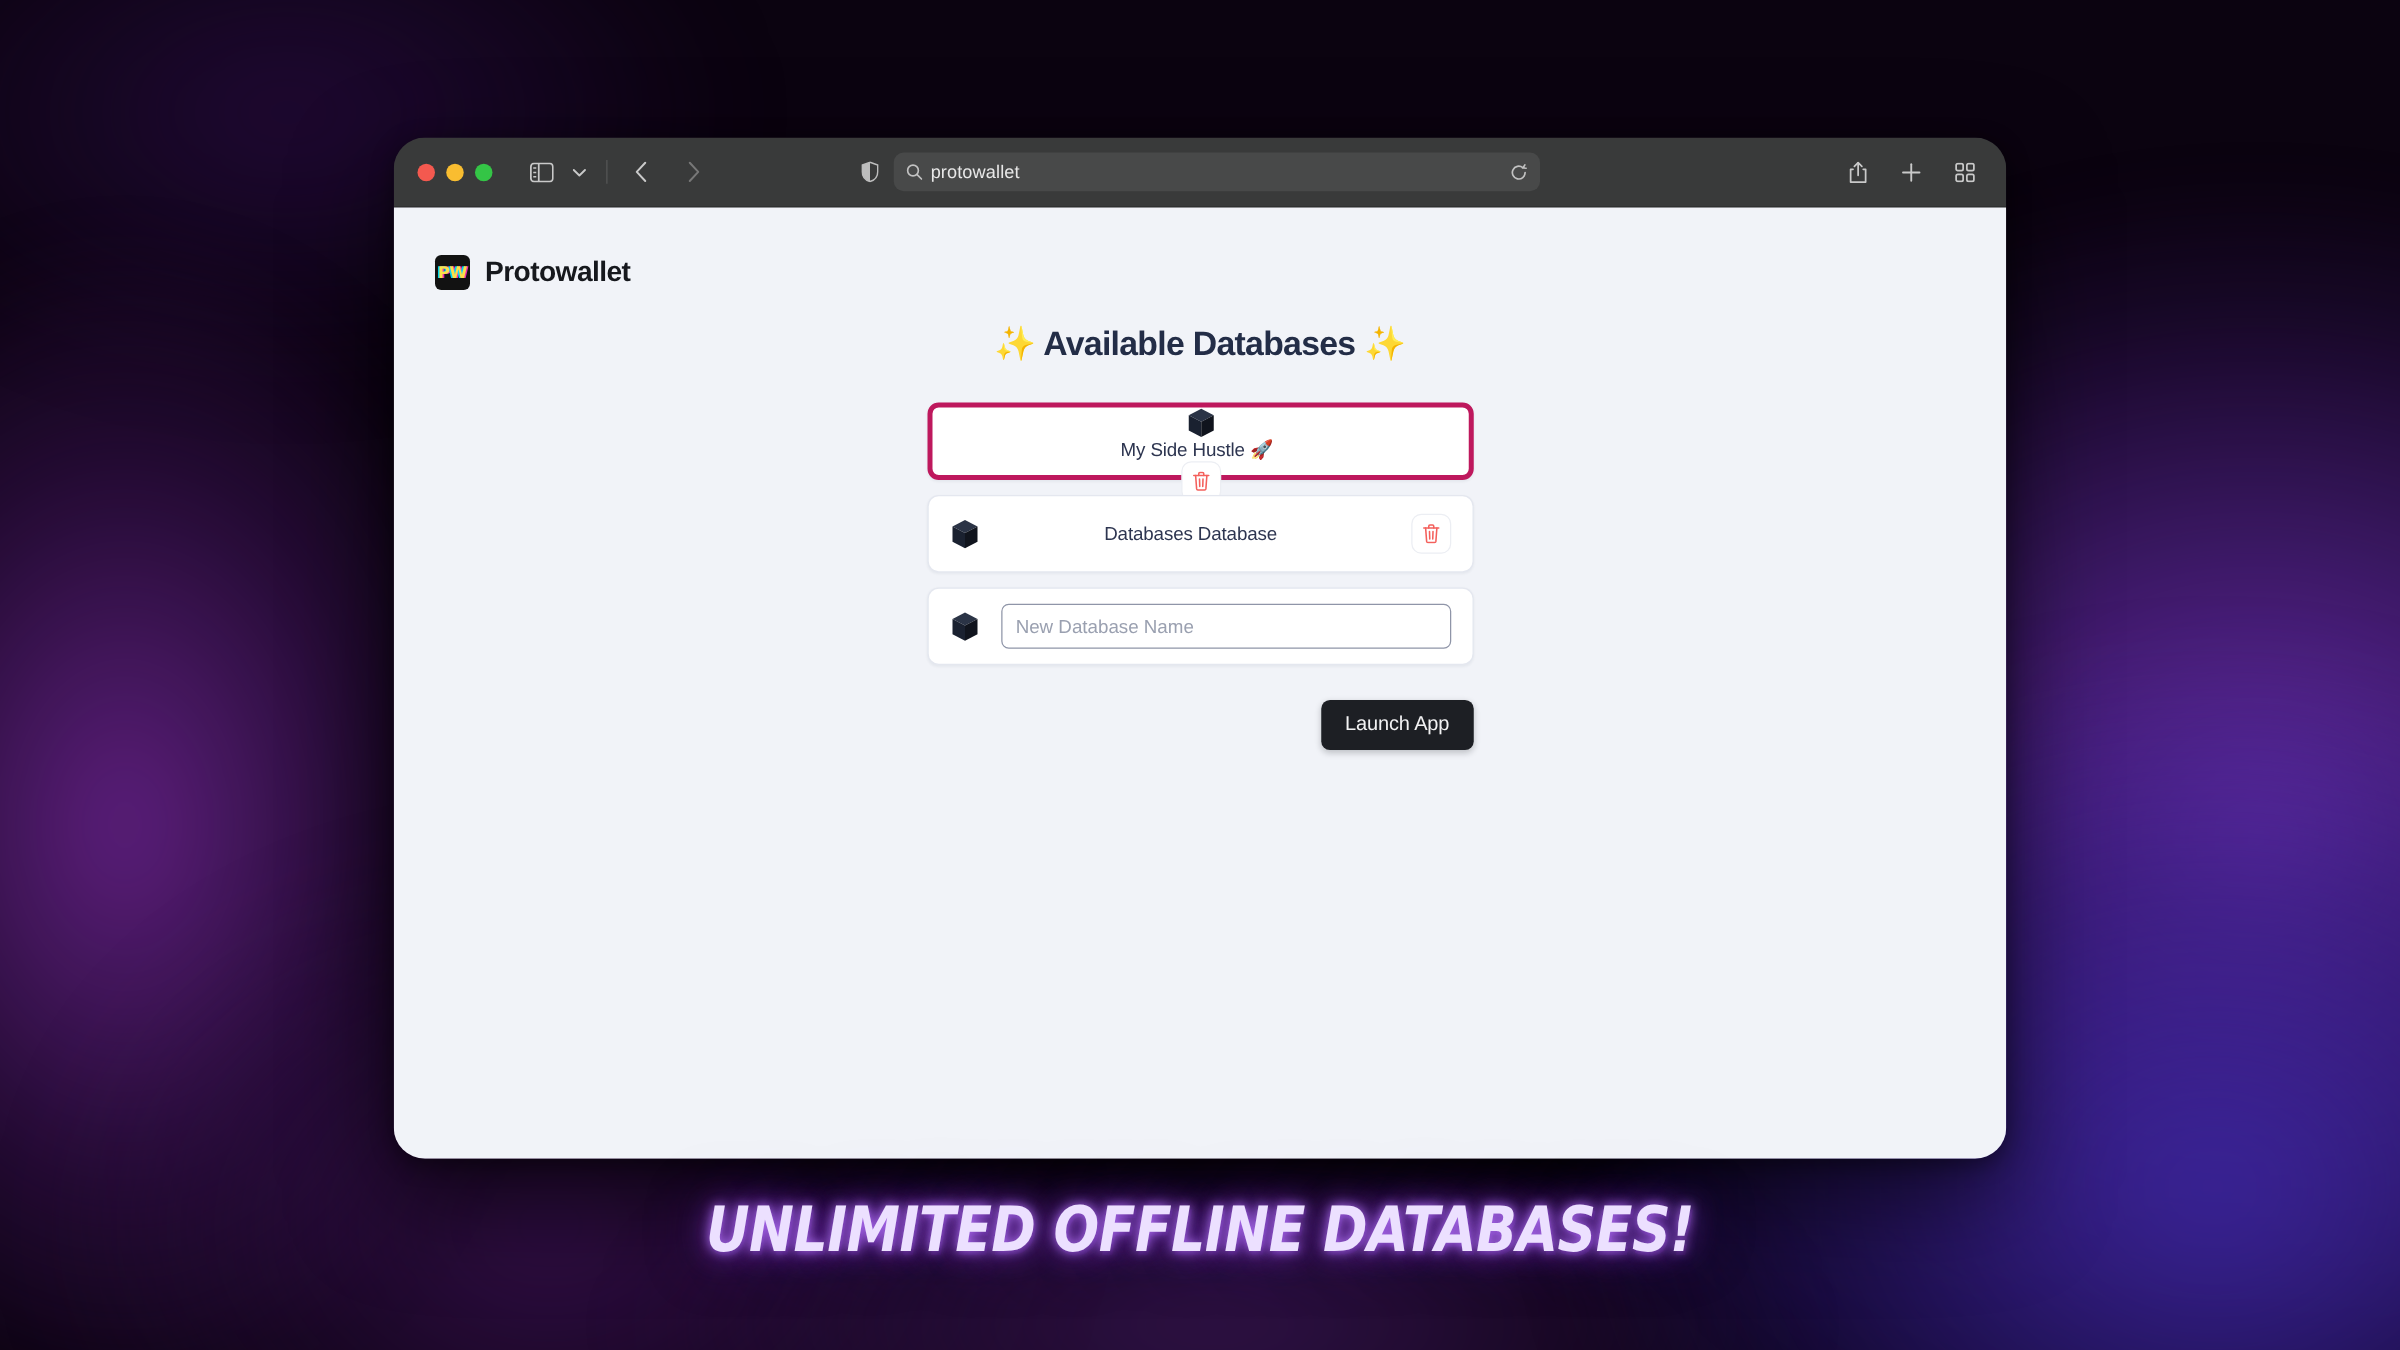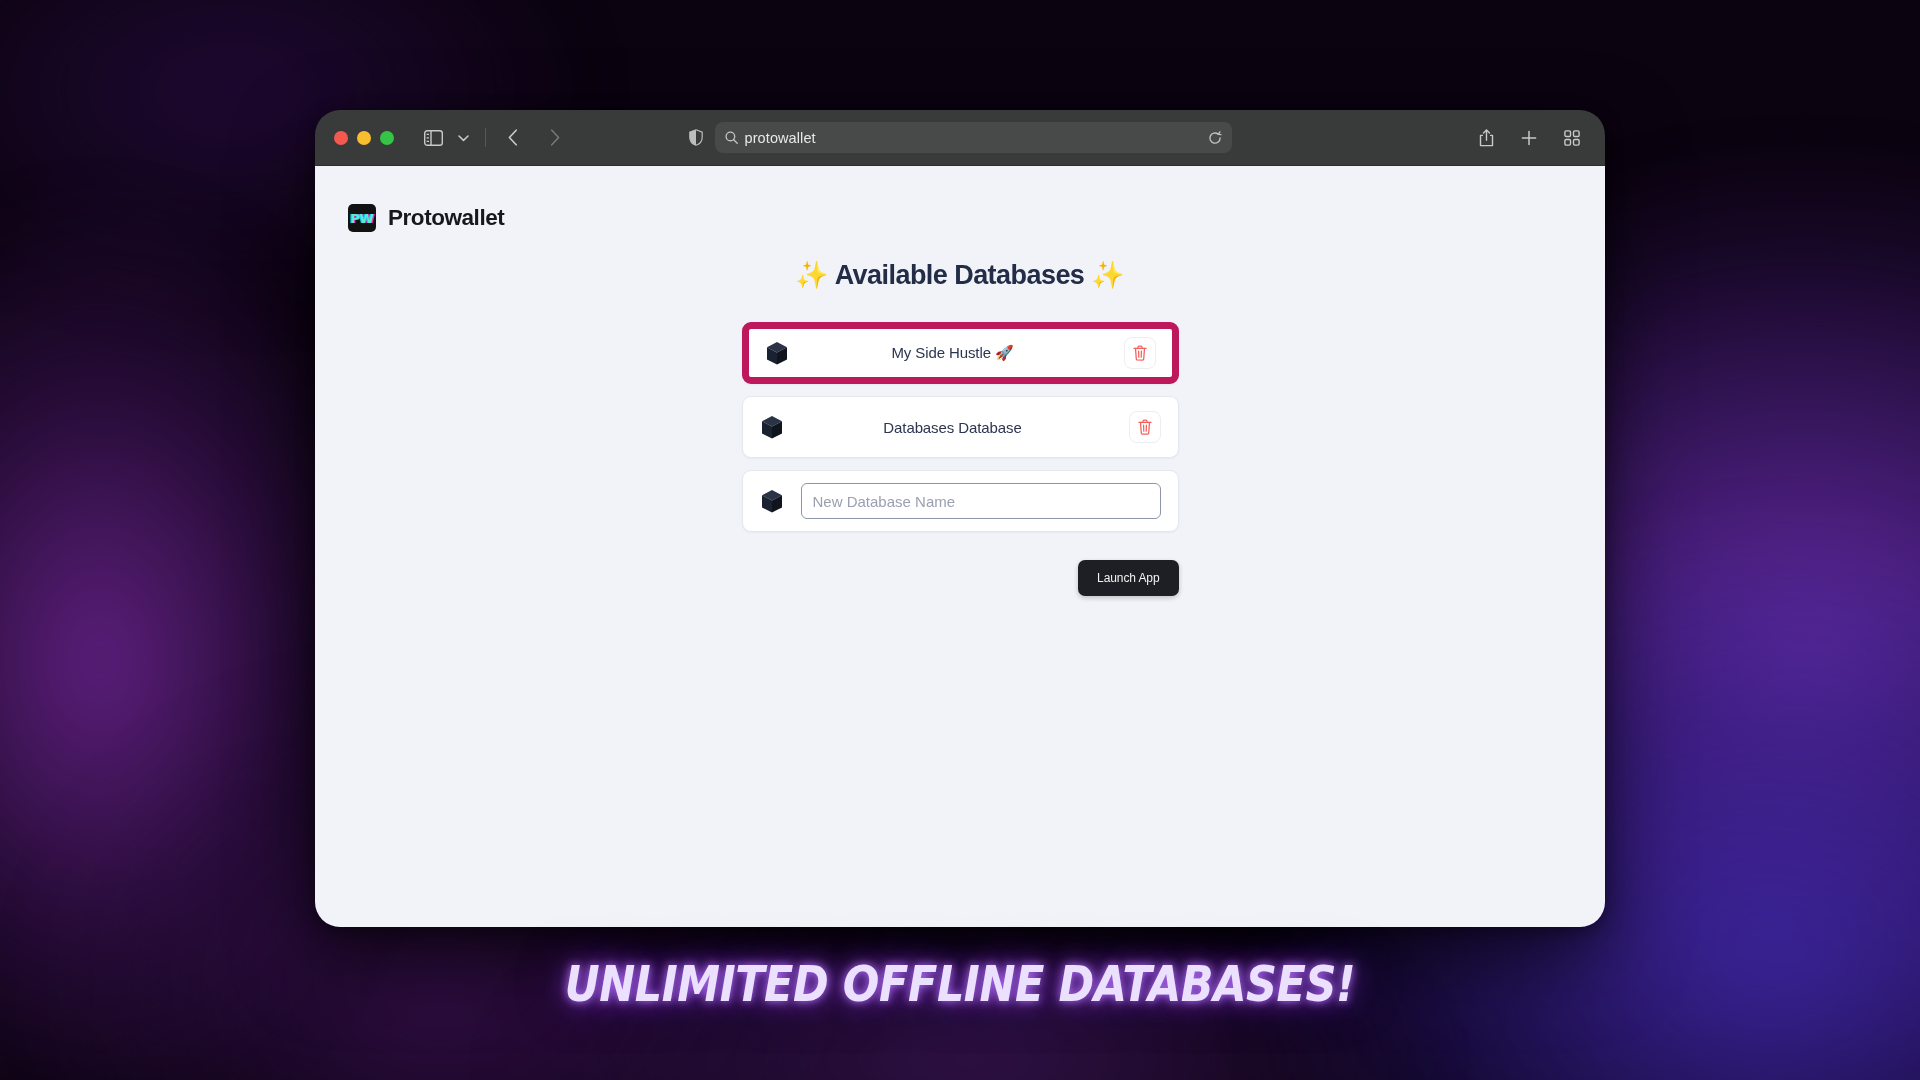--- a/index.html
+++ b/index.html
@@ -160,21 +160,21 @@
     background:#121212;
     border-radius:5px;
     display:flex;
     align-items:center;
     justify-content:center;
     flex:none;
   }
   #brand-mark-text {
     font-size:13px;
     font-weight:bold;
-    color:#5eead4;
+    color:#fde047;
     letter-spacing:-0.4px;
     text-shadow:-1.3px 0 0 rgba(0,228,255,0.92), 1.3px 0 0 rgba(255,45,190,0.92);
     font-family:"DejaVu Sans", sans-serif;
   }
   #brand-name {
     font-size:22.5px;
     font-weight:bold;
     color:#16181d;
     letter-spacing:-0.45px;
   }
@@ -201,22 +201,23 @@
     height:62px;
     display:flex;
     align-items:center;
     padding:0 17px 0 18px;
     margin-bottom:12px;
     border:1px solid #e4e7ef;
     box-shadow:0 1px 2px rgba(22,30,60,0.05);
     position:relative;
   }
   .db-row.selected {
-    border:7px solid #be185d;
+    border:4px solid #be185d;
     padding:0 16px 0 17px;
+    flex-direction:column;
   }
   .cube-icon { flex:none; display:flex; }
   .db-name {
     flex:1;
     text-align:center;
     font-size:15px;
     color:#2d3550;
     letter-spacing:-0.1px;
     padding-right:6px;
   }
@@ -262,21 +263,21 @@
   #launch-row {
     display:flex;
     justify-content:flex-end;
   }
   #launch-app-button {
     background:#1d1f24;
     color:#f2f2f3;
     border:none;
     border-radius:7px;
     font-family:"Liberation Sans", sans-serif;
-    font-size:12px;
+    font-size:16px;
     letter-spacing:-0.1px;
     padding:11px 19px;
     cursor:pointer;
     box-shadow:0 2px 5px rgba(10,12,20,0.22);
   }
 
   
   #caption {
     position:absolute;
     left:0; right:0;

